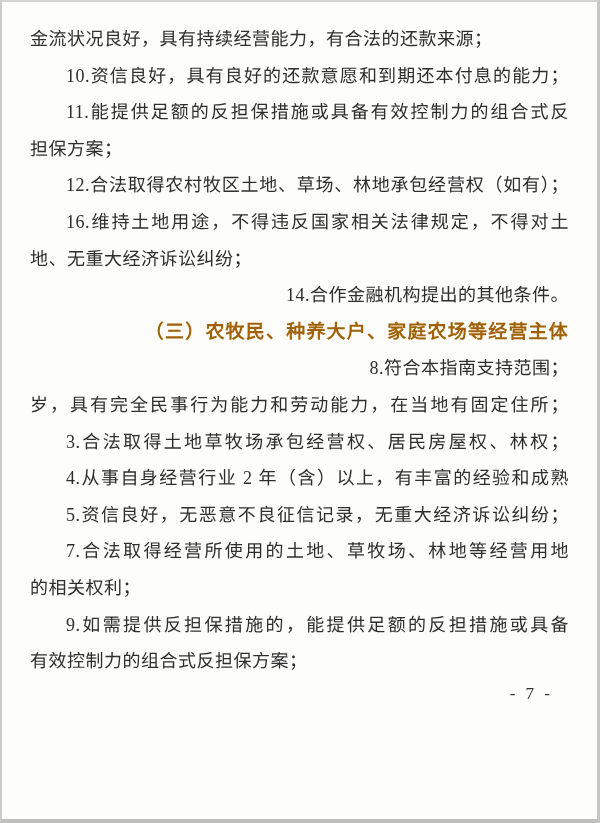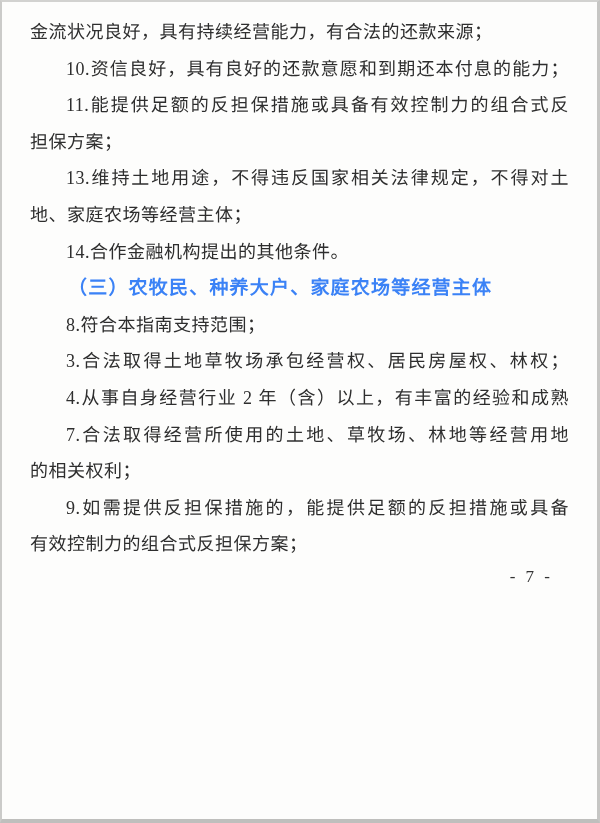--- a/index.html
+++ b/index.html
@@ -15,69 +15,73 @@
     box-sizing: border-box;
     background: #fdfdfc;
     border-top: 2px solid #d2d2d0;
     border-left: 2px solid #cbcbc9;
     border-right: 3px solid #c6c6c4;
     border-bottom: 4px solid #bfbfbd;
     overflow: hidden;
     color: #2e2e2e;
   }
   .text-area {
-    padding: 12px 28px 0 28px;
+    padding: 19px 28px 0 28px;
   }
   .line {
     font-size: 18px;
     line-height: 36.6px;
     height: 36.6px;
     white-space: nowrap;
     letter-spacing: 0.5px;
     color: #2e2e2e;
   }
   .line.indent {
     text-indent: 2em;
+    text-align: right;
   }
   .line.justify {
     white-space: normal;
     text-align: justify;
     text-align-last: justify;
     text-justify: inter-character;
   }
   .line.heading {
     font-weight: 700;
     font-size: 19px;
     letter-spacing: 1.2px;
-    color: #3b82f6;
+    color: #a16207;
   }
   .page-number {
     margin-top: 4px;
     padding-right: 44px;
     text-align: right;
     font-size: 17px;
     letter-spacing: 3px;
     color: #333333;
   }
 </style>
 </head>
 <body>
 
 <div class="page">
   <div class="text-area" id="doc-lines">
       <div class="line">金流状况良好，具有持续经营能力，有合法的还款来源；</div>
       <div class="line indent justify">10.资信良好，具有良好的还款意愿和到期还本付息的能力；</div>
       <div class="line indent justify">11.能提供足额的反担保措施或具备有效控制力的组合式反</div>
       <div class="line">担保方案；</div>
-      <div class="line indent justify">13.维持土地用途，不得违反国家相关法律规定，不得对土</div>
-      <div class="line">地、家庭农场等经营主体；</div>
+      <div class="line indent justify">12.合法取得农村牧区土地、草场、林地承包经营权（如有）；</div>
+      <div class="line indent justify">16.维持土地用途，不得违反国家相关法律规定，不得对土</div>
+      <div class="line">地、无重大经济诉讼纠纷；</div>
       <div class="line indent">14.合作金融机构提出的其他条件。</div>
       <div class="line indent heading">（三）农牧民、种养大户、家庭农场等经营主体</div>
       <div class="line indent">8.符合本指南支持范围；</div>
+      <div class="line justify">岁，具有完全民事行为能力和劳动能力，在当地有固定住所；</div>
       <div class="line indent justify">3.合法取得土地草牧场承包经营权、居民房屋权、林权；</div>
       <div class="line indent justify">4.从事自身经营行业 2 年（含）以上，有丰富的经验和成熟</div>
+      <div class="line indent justify">5.资信良好，无恶意不良征信记录，无重大经济诉讼纠纷；</div>
       <div class="line indent justify">7.合法取得经营所使用的土地、草牧场、林地等经营用地</div>
       <div class="line">的相关权利；</div>
       <div class="line indent justify">9.如需提供反担保措施的，能提供足额的反担措施或具备</div>
       <div class="line">有效控制力的组合式反担保方案；</div>
     </div>
   <div class="page-number">- 7 -</div>
 </div>
 
 </body></html>

